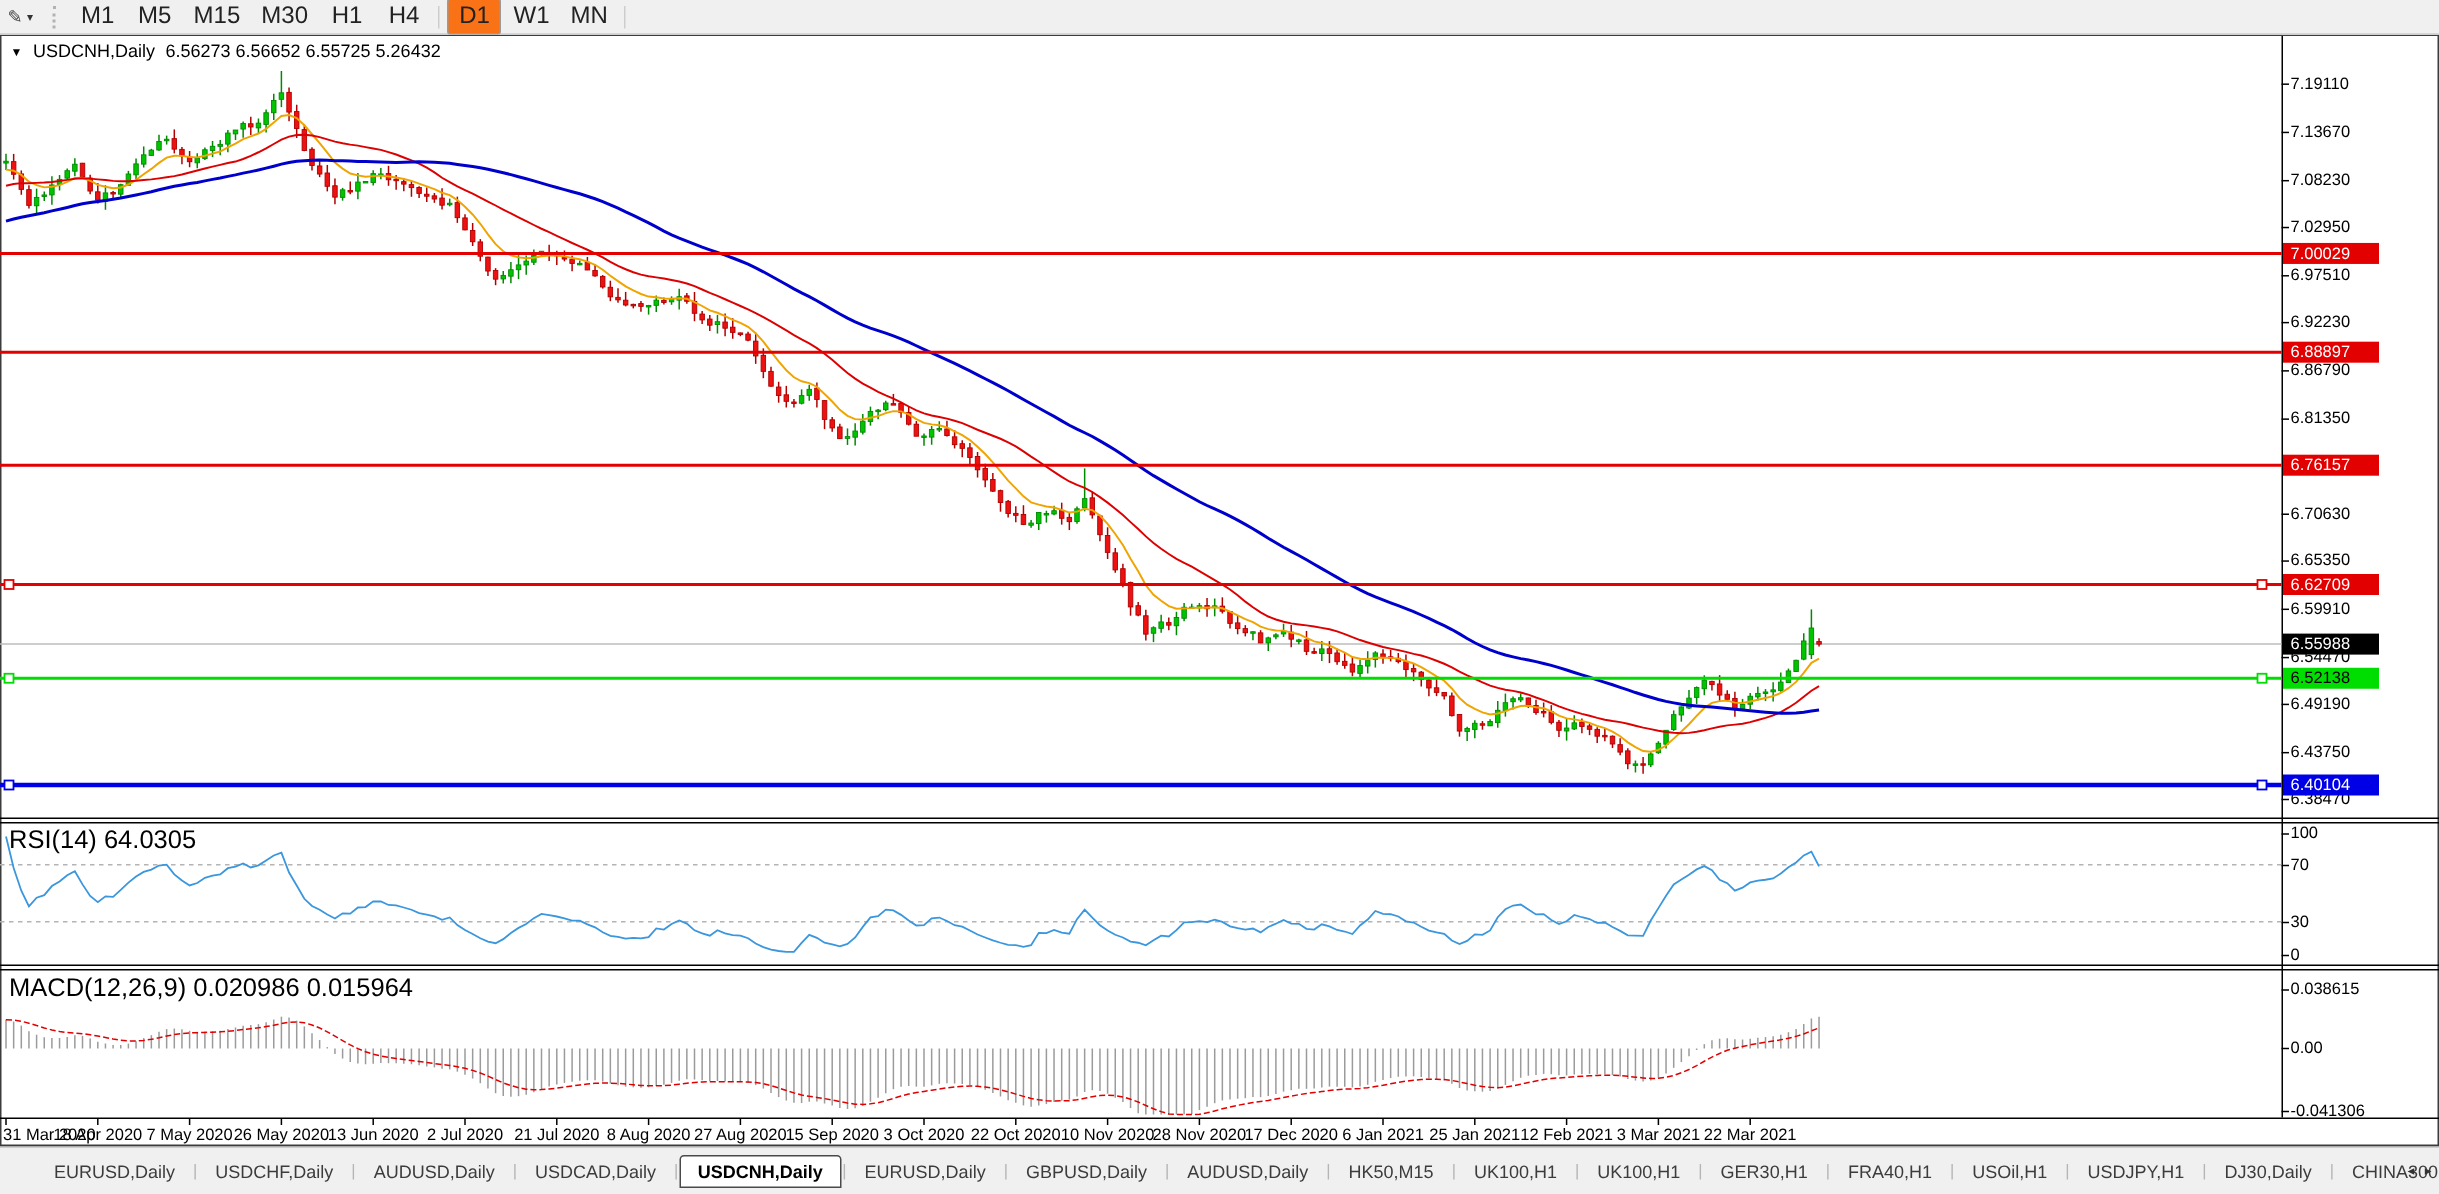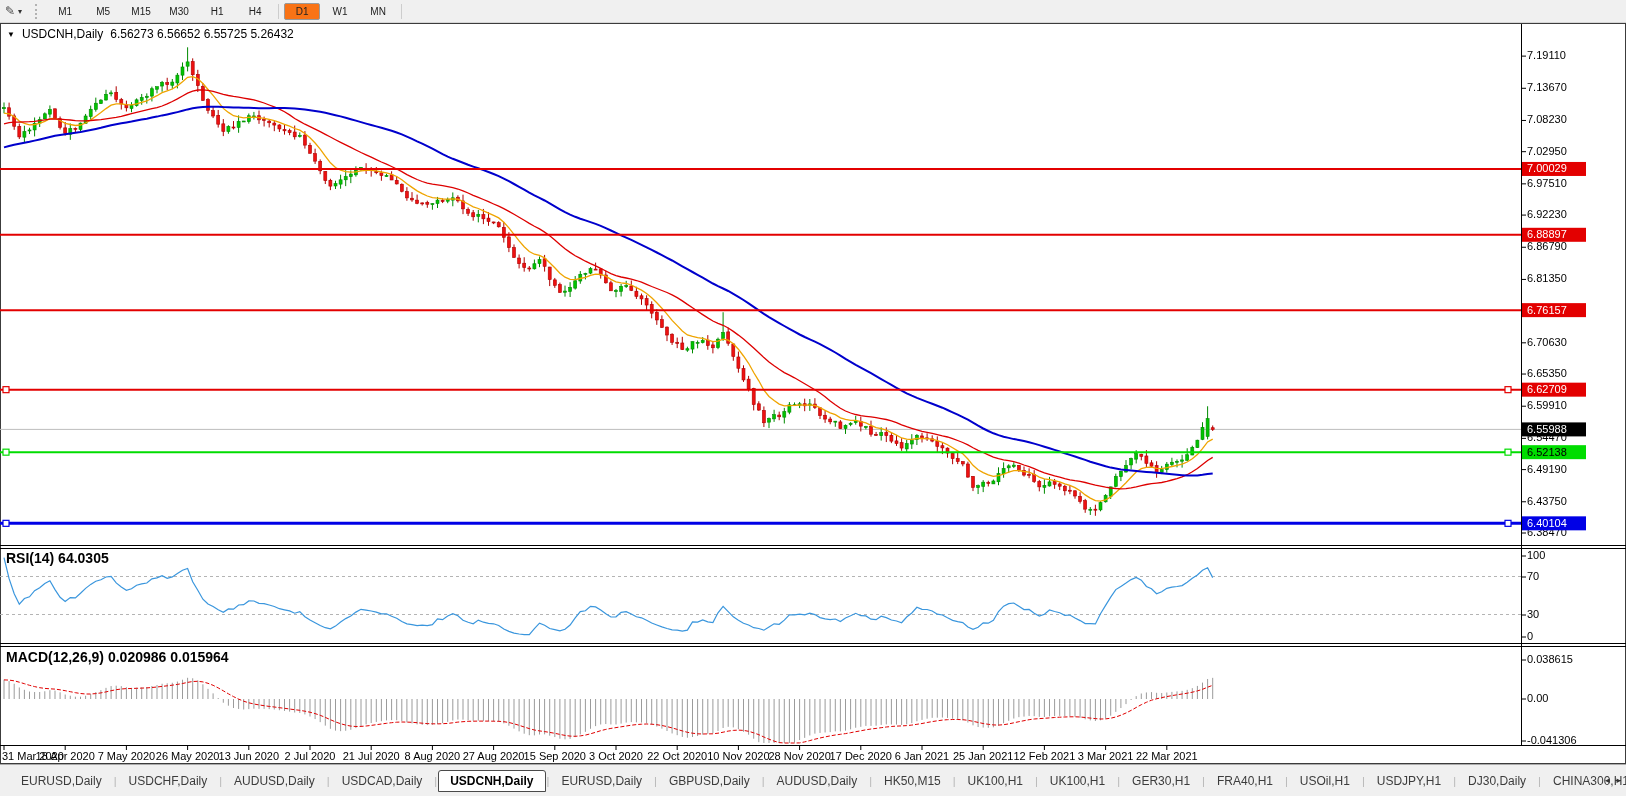--- a/index.html
+++ b/index.html
@@ -3,33 +3,33 @@
 <meta charset="utf-8">
 <style>
   html,body{margin:0;padding:0;width:1626px;height:796px;overflow:hidden;background:#f0f0f0;
     font-family:"Liberation Sans",sans-serif;}
   .toolbar{position:absolute;top:0;left:0;width:1626px;height:23px;background:#f0f0f0;
     border-bottom:1px solid #d6d6d6;display:flex;align-items:center;z-index:5;box-sizing:border-box;}
   .tool-left{display:flex;align-items:center;padding:0 5px;}
   .draw-ic{font-size:12px;color:#444;line-height:1;}
   .caret{font-size:8px;color:#333;margin-left:3px;}
   .grip{width:3px;height:15px;border-left:2px dotted #b2b2b2;margin:0 6px 0 8px;}
-  .tf-btn{min-width:24px;text-align:center;font-size:10px;color:#222;padding:2px 5px;margin:0 1px;
+  .tf-btn{min-width:24px;text-align:center;font-size:16px;color:#222;padding:2px 5px;margin:0 1px;
     border:1px solid transparent;border-radius:2px;cursor:default;}
   .tf-btn.active{background:#f97316;border-color:#9a9a9a;}
   .vsep{width:1px;height:15px;background:#cdcdcd;margin:0 4px;}
   .chart-area{position:absolute;top:0;left:0;width:1626px;height:764px;z-index:1;background:#fff;}
   .chart-title{position:absolute;top:27px;left:7px;font-size:12px;color:#000;z-index:3;
     display:flex;gap:7px;align-items:center;white-space:nowrap;}
   .tri{font-size:8px;color:#000;}
-  .pane-label{position:absolute;font-size:14px;color:#000;z-index:3;white-space:nowrap;font-weight:bold;}
+  .pane-label{position:absolute;font-size:17px;color:#000;z-index:3;white-space:nowrap;}
   #rsi-label{top:550px;left:6px;}
   #macd-label{top:649px;left:6px;text-align:right;}
   .tabbar{position:absolute;top:764px;left:0;width:1626px;height:32px;background:#f0f0f0;
-    border-top:1px solid #ababab;display:flex;align-items:center;padding-left:10px;
+    border-top:1px solid #ababab;display:flex;align-items:center;padding-left:25px;
     box-sizing:border-box;z-index:5;}
   .tab{font-size:12px;color:#3c3c3c;padding:3px 11px;white-space:nowrap;cursor:default;}
   .tab.active{background:#fff;border:1px solid #4a4a4a;border-radius:3px 3px 0 0;color:#000;font-weight:bold;}
   .tabsep{color:#b5b5b5;font-size:11px;padding:0 1px;}
   .tab-arrows{position:absolute;right:5px;top:10px;font-size:9px;color:#333;display:flex;gap:7px;}
   svg text{font-family:"Liberation Sans",sans-serif;font-size:11px;fill:#000;}
 </style>
 </head>
 <body>
 

